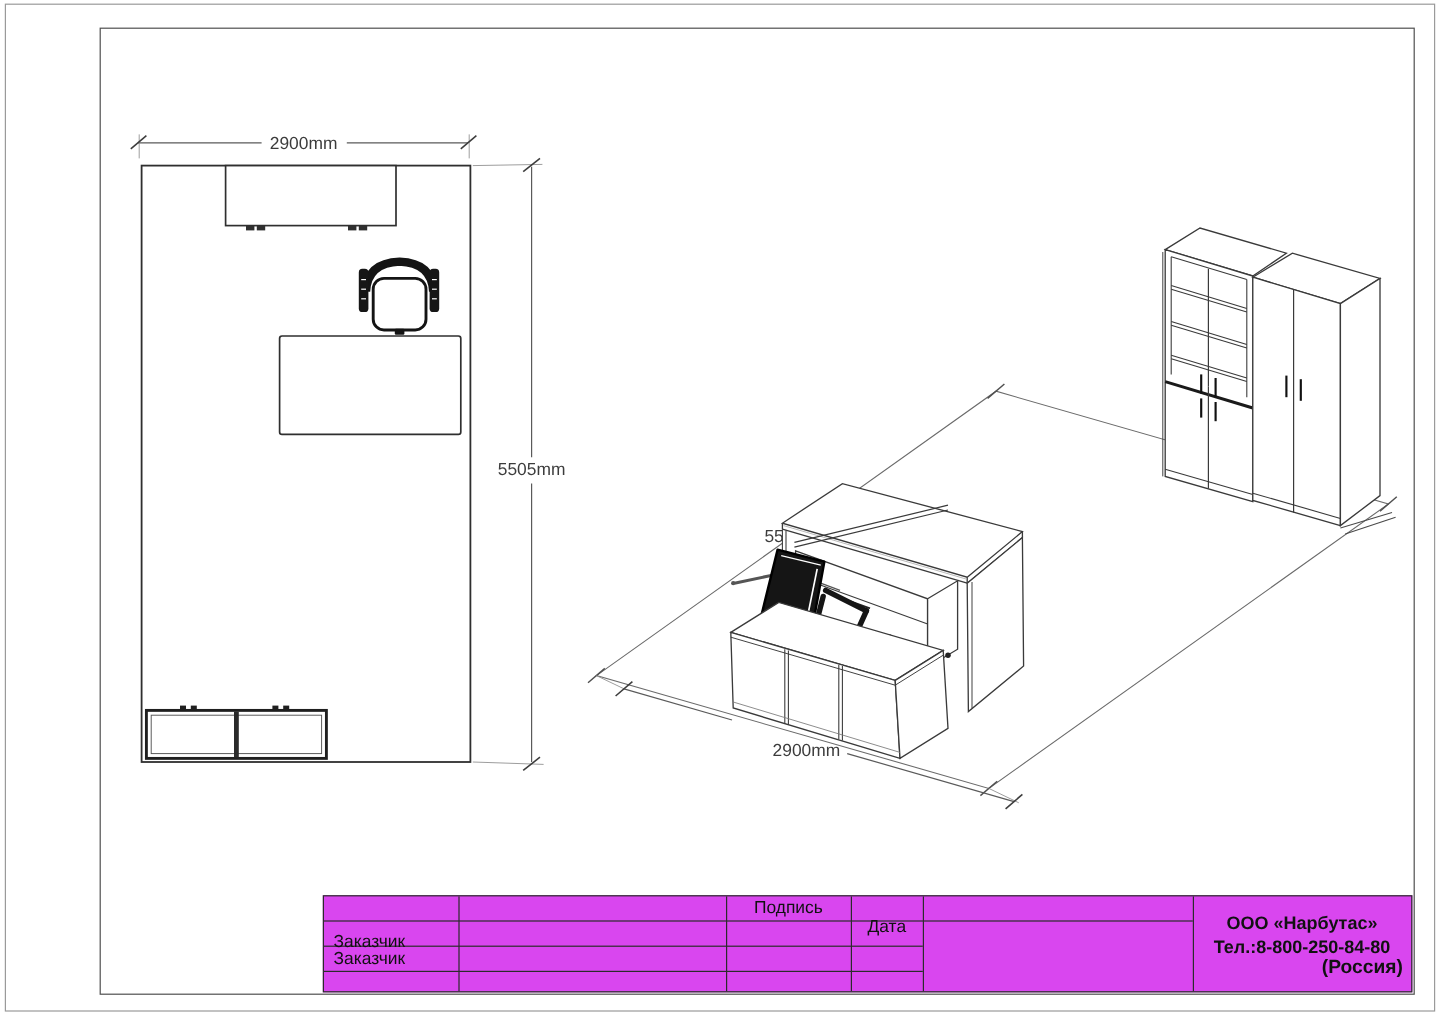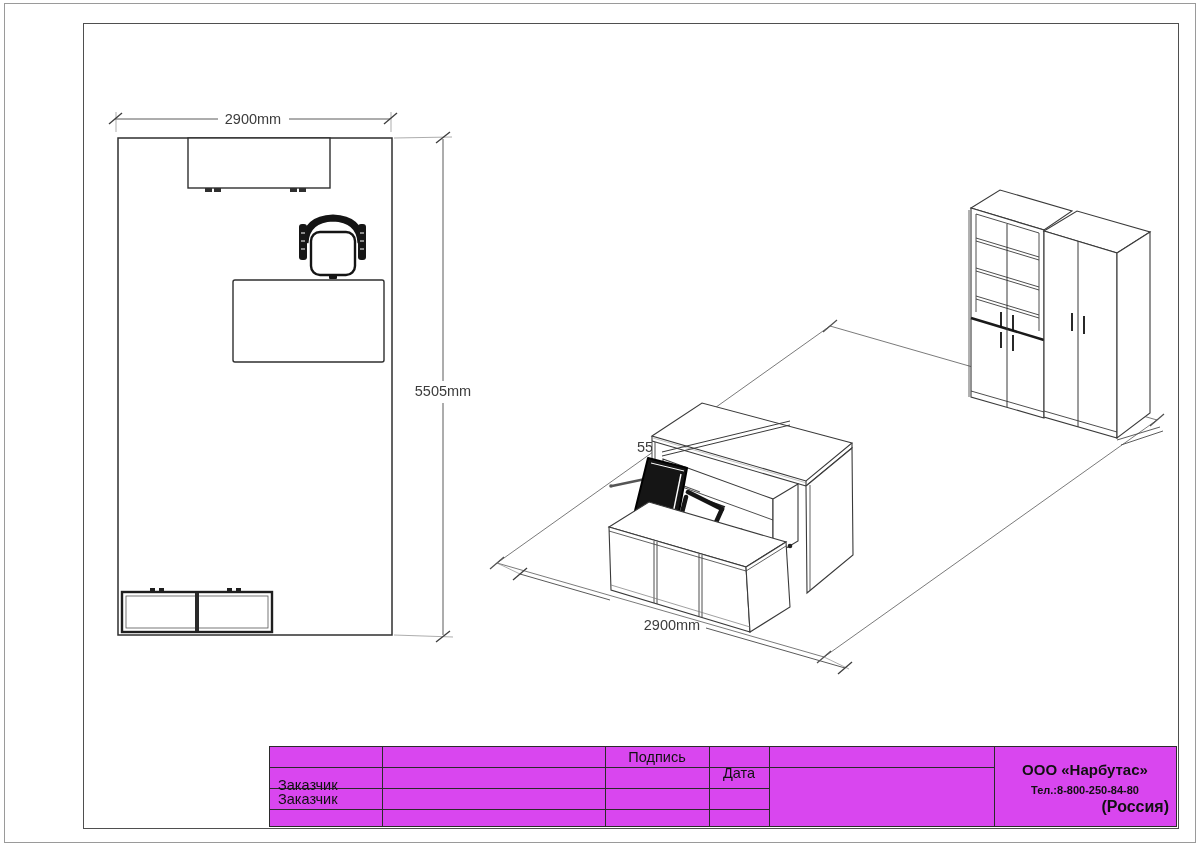--- a/index.html
+++ b/index.html
@@ -16,21 +16,21 @@
   .title-block{position:absolute;left:269px;top:746px;width:908px;height:81px;
         border:1px solid #2b2b2b;box-sizing:border-box;background:#d946ef;}
   .tb-v{position:absolute;top:0;width:0;height:100%;border-left:1px solid #2b2b2b;}
   .tb-h{position:absolute;left:0;height:0;border-top:1px solid #2b2b2b;}
   .tb-cell{position:absolute;color:#111;font-size:14.5px;line-height:20px;
         white-space:nowrap;overflow:hidden;}
   .tb-center{text-align:center;}
   .company-cell{position:absolute;left:724px;top:0;width:182px;height:79px;
         display:flex;flex-direction:column;justify-content:center;align-items:center;color:#111;}
   .company-name{font-size:15px;font-weight:600;line-height:20px;}
-  .company-phone{font-size:11px;font-weight:700;line-height:20px;}
+  .company-phone{font-size:15px;font-weight:700;line-height:20px;}
   .company-country{font-size:16px;font-weight:700;line-height:14px;align-self:flex-end;margin-right:7px;}
 </style>
 </head>
 <body>
 
 <div class="page">
   <div class="page-border"></div>
   <div class="drawing-frame"></div>
 
   <svg class="drawing" viewBox="0 0 1200 850">

